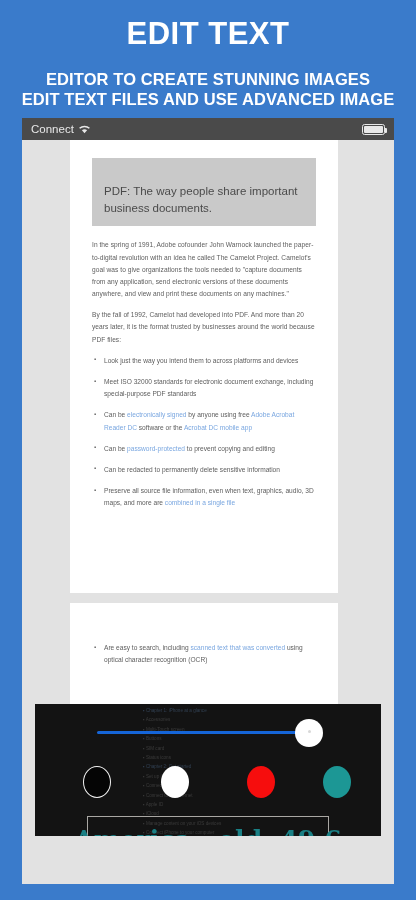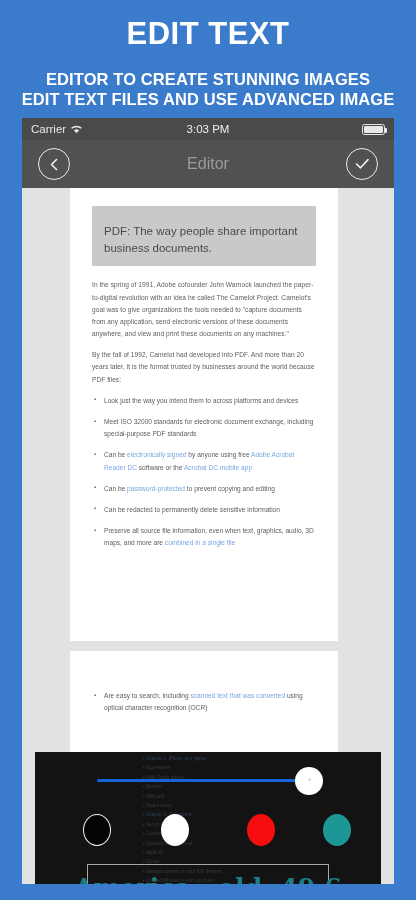--- a/index.html
+++ b/index.html
@@ -92,21 +92,21 @@
   .page.p1 { top:0; height:453px; }
   .page.p2 { top:463px; height:240px; }
 
   .pad { padding:18px 22px 0 22px; }
 
   .doc-head {
     background:#c9c9c9;
     color:#4a4a4a;
     font-size:11.5px;
     line-height:1.45;
-    padding:17px 10px 10px 12px;
+    padding:25px 10px 10px 12px;
     margin-bottom:13px;
   }
   .doc-p {
     color:#5d5d5d; font-size:6.6px; line-height:1.85;
     margin-bottom:9px; letter-spacing:0.05px;
   }
   ul.doc-list { list-style:none; margin-top:5px; }
   ul.doc-list li {
     color:#5d5d5d; font-size:6.6px; line-height:1.85;
     position:relative; padding-left:12px; margin-bottom:9px;
@@ -178,49 +178,35 @@
   <div class="promo-sub">
     <div>EDITOR TO CREATE STUNNING IMAGES</div>
     <div>EDIT TEXT FILES AND USE ADVANCED IMAGE</div>
   </div>
 </div>
 
 <div class="phone">
 
   <div class="statusbar">
     <div class="sb-left">
-      <span>Carrier</span>
+      <span>Connect</span>
       <span class="wifi">
         <svg width="13" height="10" viewBox="0 0 13 10">
           <path d="M6.5 9.3 L3.9 6.3 A4 4 0 0 1 9.1 6.3 Z" fill="#e8e8e8"></path>
           <path d="M1.6 4.3 A7.2 7.2 0 0 1 11.4 4.3" stroke="#e8e8e8" stroke-width="1.5" fill="none"></path>
         </svg>
       </span>
     </div>
-    <div class="sb-time">3:03 PM</div>
     <div class="sb-right">
       <span class="battery">
           <i></i>
         </span>
     </div>
   </div>
 
-  <div class="navbar">
-    <div class="circ-btn">
-      <svg width="11" height="13" viewBox="0 0 11 13">
-        <path d="M7.5 1.5 L2.5 6.5 L7.5 11.5" stroke="#f0f0f0" stroke-width="1.6" fill="none" stroke-linecap="round" stroke-linejoin="round"></path>
-      </svg>
-    </div>
-    <div class="nav-title">Editor</div>
-    <div class="circ-btn">
-      <svg width="15" height="12" viewBox="0 0 15 12">
-        <path d="M1.5 6 L5.5 9.8 L13 1.6" stroke="#f0f0f0" stroke-width="1.6" fill="none" stroke-linecap="round" stroke-linejoin="round"></path>
-      </svg>
-    </div>
-  </div>
 
   <div class="doc-area">
 
     <div class="page p1">
       <div class="pad">
         <div class="doc-head">PDF: The way people share important business documents.</div>
         <div class="doc-p">In the spring of 1991, Adobe cofounder John Warnock launched the paper-to-digital revolution with an idea he called The Camelot Project. Camelot's goal was to give organizations the tools needed to "capture documents from any application, send electronic versions of these documents anywhere, and view and print these documents on any machines."</div>
         <div class="doc-p">By the fall of 1992, Camelot had developed into PDF. And more than 20 years later, it is the format trusted by businesses around the world because PDF files:</div>
         <ul class="doc-list" id="bullets1">
             <li><span>Look just the way you intend them to across platforms and devices</span></li>

